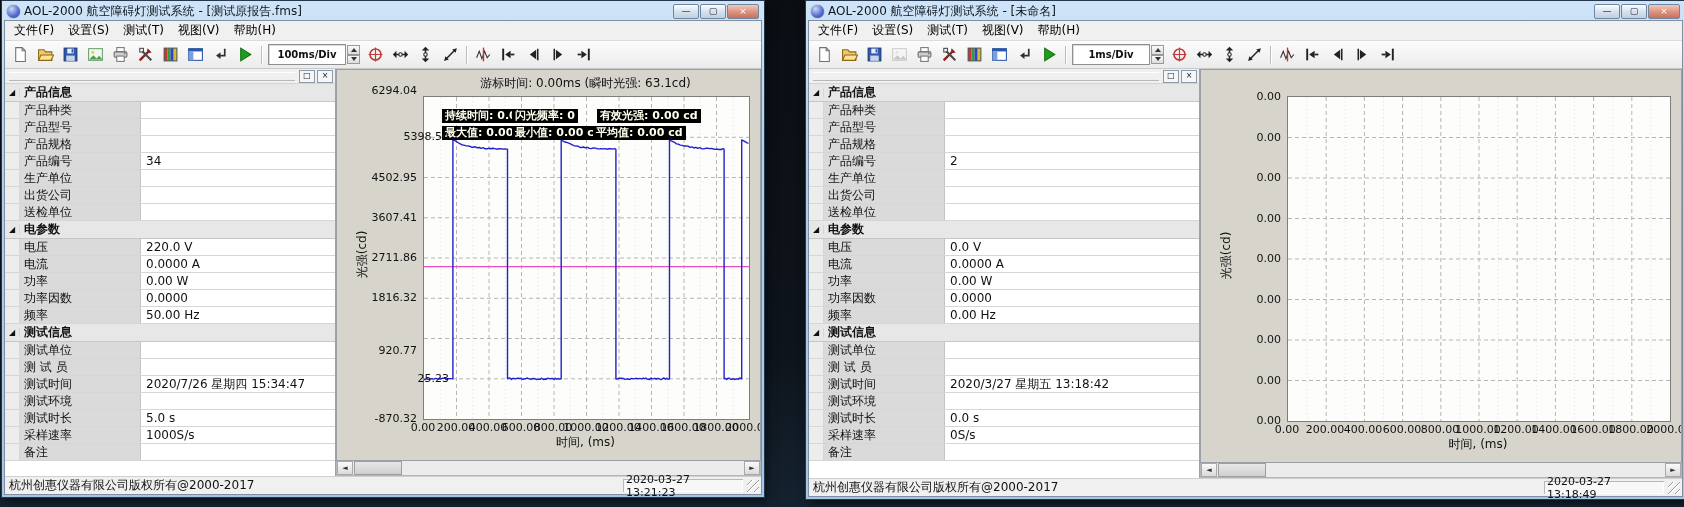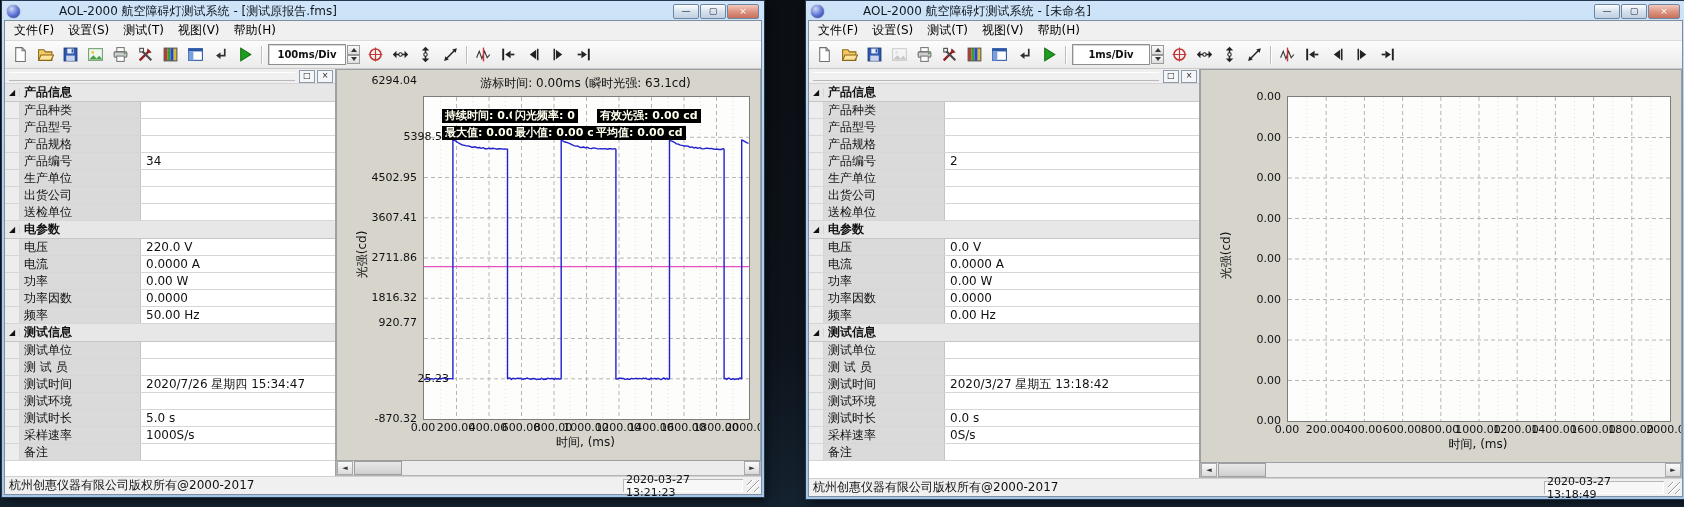--- a/index.html
+++ b/index.html
@@ -6,21 +6,21 @@
   body{width:1684px;height:507px;overflow:hidden;font-family:"DejaVu Sans","Liberation Sans",sans-serif;}
   .desktop{position:relative;width:1684px;height:507px;background:linear-gradient(180deg,#0b0e13 0%,#0e141c 70%,#14222f 100%);}
 
   
   .win{position:absolute;display:flex;flex-direction:column;padding:2px;
        background:linear-gradient(180deg,#cfe4f8,#b2d0ec 30%,#a5c6e6);
        box-shadow:0 0 0 1px #24384f, 3px 4px 9px rgba(0,0,0,.55);}
   .titlebar{height:17px;display:flex;align-items:center;gap:4px;padding:0 3px;font-size:12px;color:#101820;}
   .app-icon{width:13px;height:13px;border-radius:50%;flex:0 0 13px;
        background:radial-gradient(circle at 35% 30%,#cdd9f2,#5a6fd6 55%,#2a3a84);box-shadow:0 0 1px #203;}
-  .title-text{flex:1;white-space:nowrap;overflow:hidden;margin-left:35px;}
+  .title-text{flex:1;white-space:nowrap;overflow:hidden;}
   .win-btns{display:flex;gap:1px;}
   .wbtn{width:24px;height:13px;display:flex;align-items:center;justify-content:center;font-size:9px;line-height:9px;
        border:1px solid #6e86a0;border-radius:2px;background:linear-gradient(#fdfeff,#d7e2ee 50%,#bfd0e2);color:#223;}
   .wbtn.close{width:30px;background:linear-gradient(#f4c9bc,#dd9582 50%,#c7705c);color:#fff;}
   .win-body{flex:1;display:flex;flex-direction:column;background:#f0f0f0;border:1px solid #7e8fa2;min-height:0;}
 
   .menubar{height:19px;display:flex;align-items:center;gap:2px;padding:0 3px;font-size:12px;background:#f0f0f0;border-bottom:1px solid #dcdcdc;}
   .menu-item{padding:1px 6px;white-space:nowrap;}
 
   .toolbar{height:27px;display:flex;align-items:center;gap:1px;padding:0 3px;background:linear-gradient(#fcfcfc,#ebebeb);border-bottom:1px solid #c9c9c9;}
@@ -395,27 +395,27 @@
                 </svg>
                 <div class="overlay-box" style="left: 18px; top: 12px;">持续时间: 0.00ms</div>
                 <div class="overlay-box" style="left: 88px; top: 12px;">闪光频率: 0</div>
                 <div class="overlay-box" style="left: 173px; top: 12px;">有效光强: 0.00 cd</div>
                 <div class="overlay-box" style="left: 18px; top: 29px;">最大值: 0.00 cd</div>
                 <div class="overlay-box" style="left: 88px; top: 29px;">最小值: 0.00 cd</div>
                 <div class="overlay-box" style="left: 169px; top: 29px;">平均值: 0.00 cd</div>
               </div>
               <div class="chart-title" style="left: 86px; width: 325px;">游标时间: 0.00ms (瞬时光强: 63.1cd)</div>
               <div class="ylabel">光强(cd)</div>
-              <div class="tick" style="left: 0px; width: 80px; text-align: right; top: 4px;">6294.04</div>
+              <div class="tick" style="left: 0px; width: 80px; text-align: right; top: 14px;">6294.04</div>
               <div class="tick" style="left: 0px; width: 80px; text-align: right; top: 60px; padding-left: 32px;">5398.50</div>
               <div class="tick" style="left: 0px; width: 80px; text-align: right; top: 101px;">4502.95</div>
               <div class="tick" style="left: 0px; width: 80px; text-align: right; top: 141px;">3607.41</div>
               <div class="tick" style="left: 0px; width: 80px; text-align: right; top: 181px;">2711.86</div>
               <div class="tick" style="left: 0px; width: 80px; text-align: right; top: 221px;">1816.32</div>
-              <div class="tick" style="left: 0px; width: 80px; text-align: right; top: 246px;">920.77</div>
+              <div class="tick" style="left: 0px; width: 80px; text-align: right; top: 274px;">920.77</div>
               <div class="tick" style="left: 0px; width: 80px; text-align: right; top: 302px; padding-left: 32px;">25.23</div>
               <div class="tick" style="left: 0px; width: 80px; text-align: right; top: 342px;">-870.32</div>
               <div class="tick" style="width: 56px; text-align: center; left: 58px; top: 351px;">0.00</div>
               <div class="tick" style="width: 56px; text-align: center; left: 91px; top: 351px;">200.00</div>
               <div class="tick" style="width: 56px; text-align: center; left: 123px; top: 351px;">400.00</div>
               <div class="tick" style="width: 56px; text-align: center; left: 156px; top: 351px;">600.00</div>
               <div class="tick" style="width: 56px; text-align: center; left: 188px; top: 351px;">800.00</div>
               <div class="tick" style="width: 56px; text-align: center; left: 221px; top: 351px;">1000.00</div>
               <div class="tick" style="width: 56px; text-align: center; left: 253px; top: 351px;">1200.00</div>
               <div class="tick" style="width: 56px; text-align: center; left: 286px; top: 351px;">1400.00</div>

